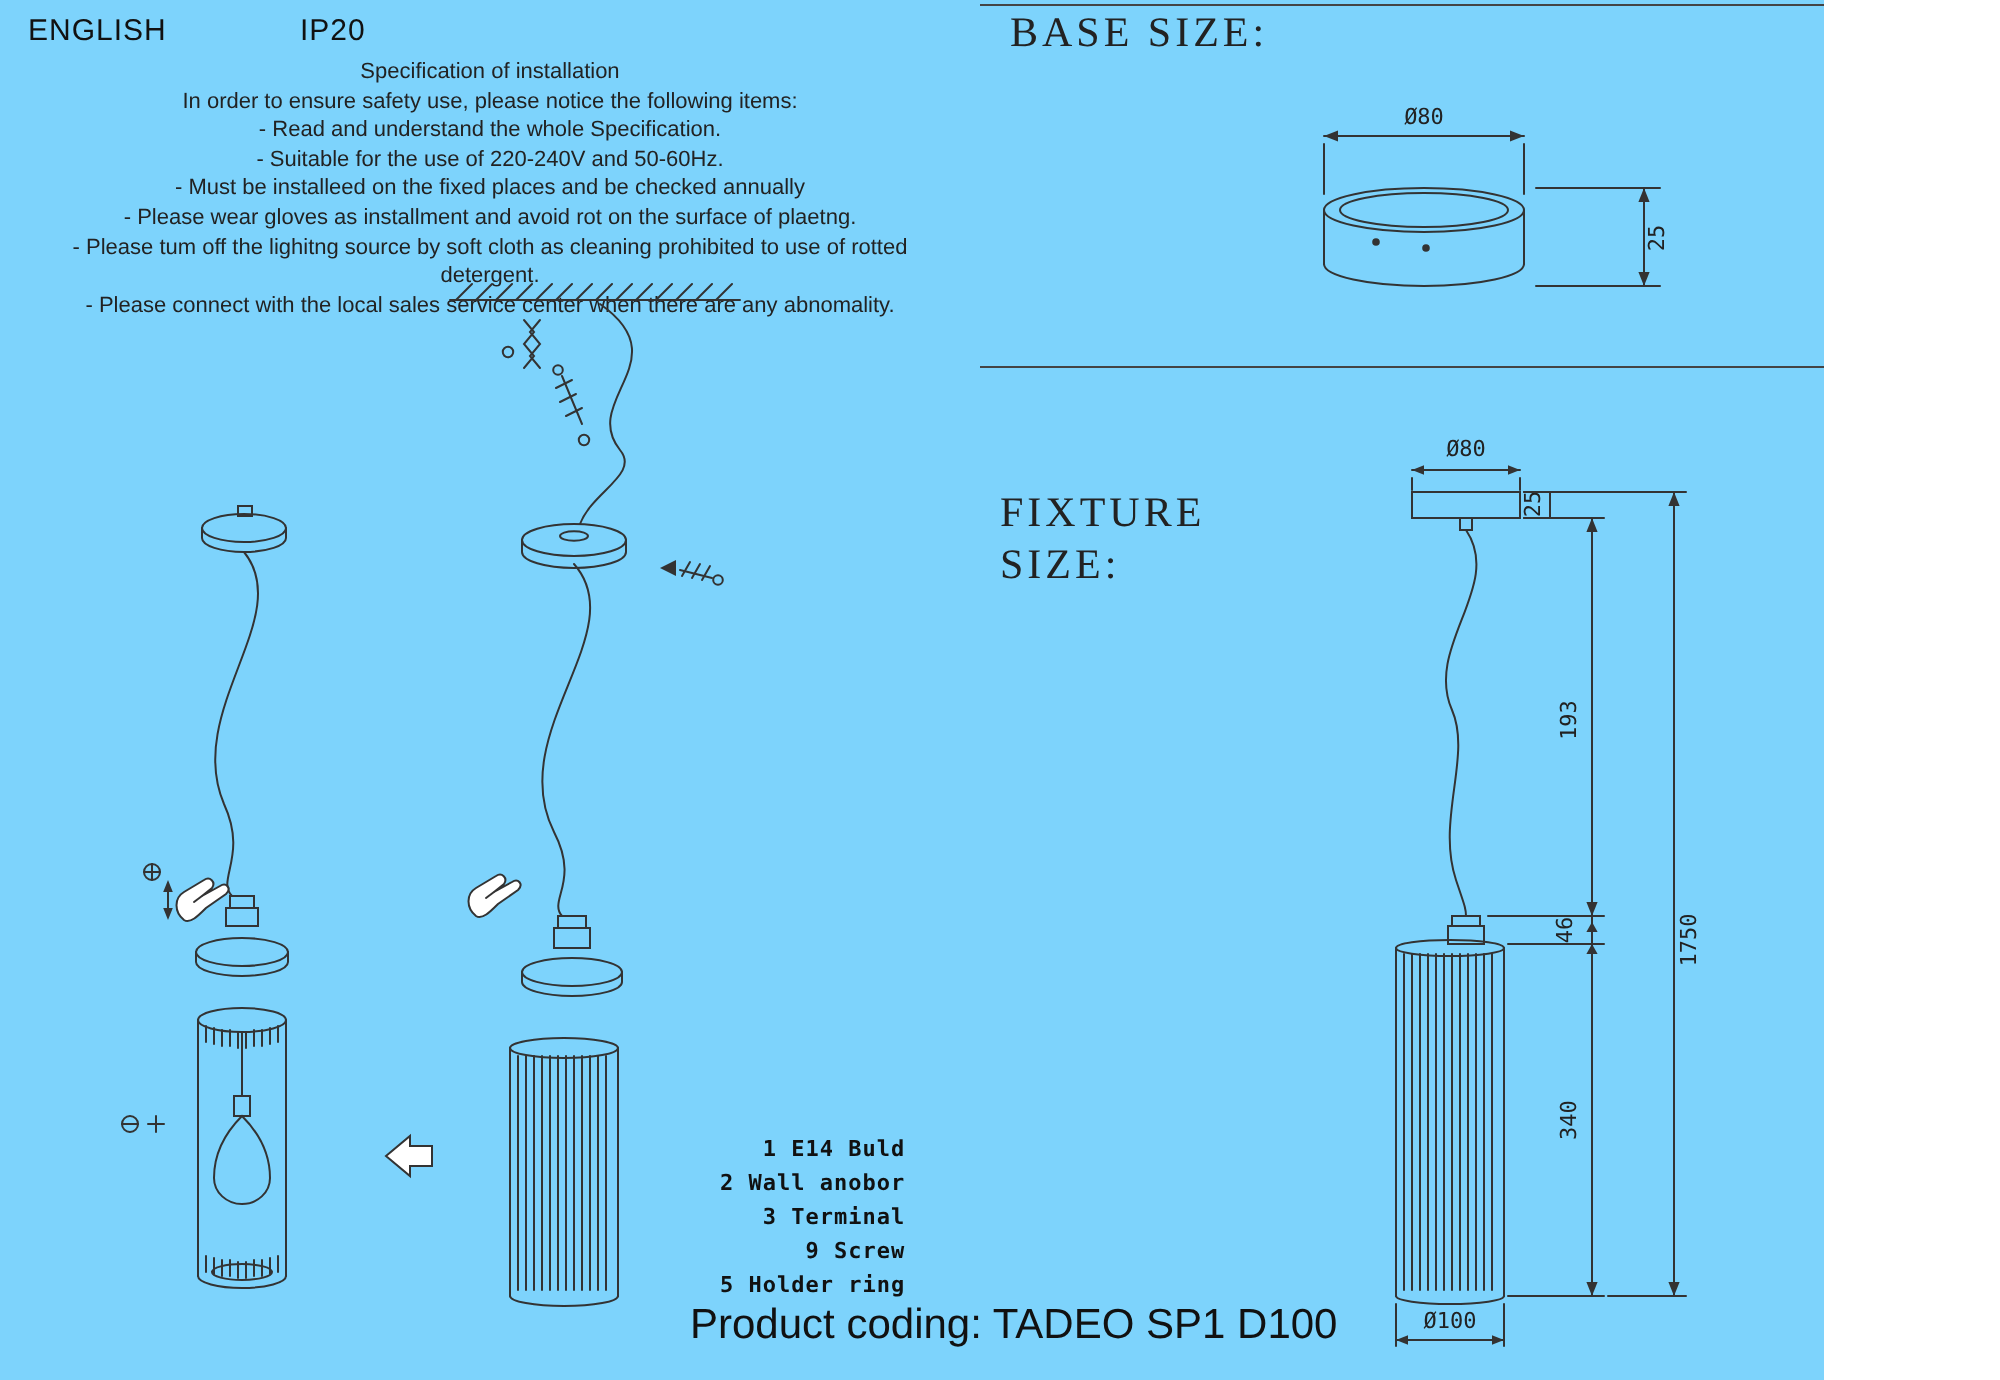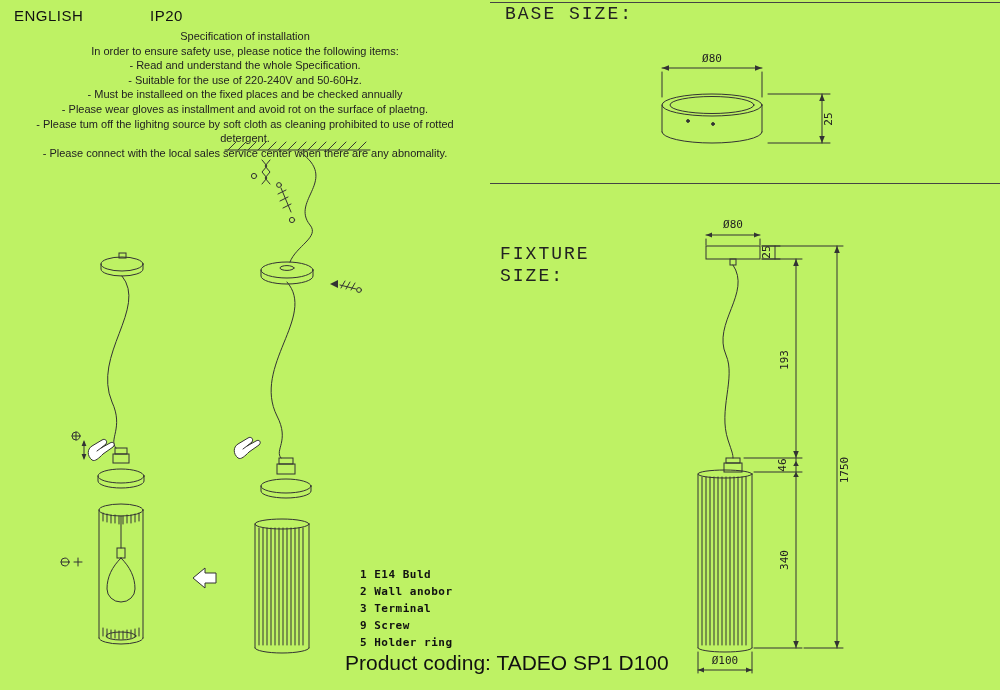--- a/index.html
+++ b/index.html
@@ -1,24 +1,24 @@
 <!DOCTYPE html>
 <html><head>
 <meta charset="utf-8">
 <style>
   html,body{margin:0;padding:0;background:#fff;}
-  .page{position:relative;width:1000px;height:690px;background:#bef264;overflow:hidden;
+  .page{position:relative;width:912px;height:690px;background:#7dd3fc;overflow:hidden;
         font-family:"Liberation Sans",sans-serif;color:#1c1c1c;}
   .abs{position:absolute;}
   .hdr{font-size:15px;letter-spacing:.5px;color:#111;}
   .spec{font-size:11px;line-height:14.6px;color:#222;text-align:center;}
-  .cad{font-family:Liberation Mono, monospace;font-size:18px;letter-spacing:2px;color:#222;line-height:1.22;}
+  .cad{font-family:Liberation Serif, serif;font-size:21px;letter-spacing:2px;color:#222;line-height:1.22;}
   .rule{position:absolute;height:0;border-top:1px solid #444;}
   .parts{font-family:"DejaVu Sans Mono",monospace;font-size:11px;font-weight:bold;
-         line-height:17px;color:#111;letter-spacing:.5px;}
+         line-height:17px;color:#111;letter-spacing:.5px;text-align:right;}
   .coding{font-size:21px;color:#111;}
   svg{position:absolute;overflow:visible;}
   .stk{stroke:#333;stroke-width:1;fill:none;stroke-linecap:round;}
   .stk2{stroke:#333;stroke-width:1;fill:#fff;}
   svg text{font-family:"DejaVu Sans Mono",monospace;font-size:11px;fill:#222;stroke:none;}
   .arr{fill:#333;stroke:none;}
 </style>
 </head>
 <body>
 

